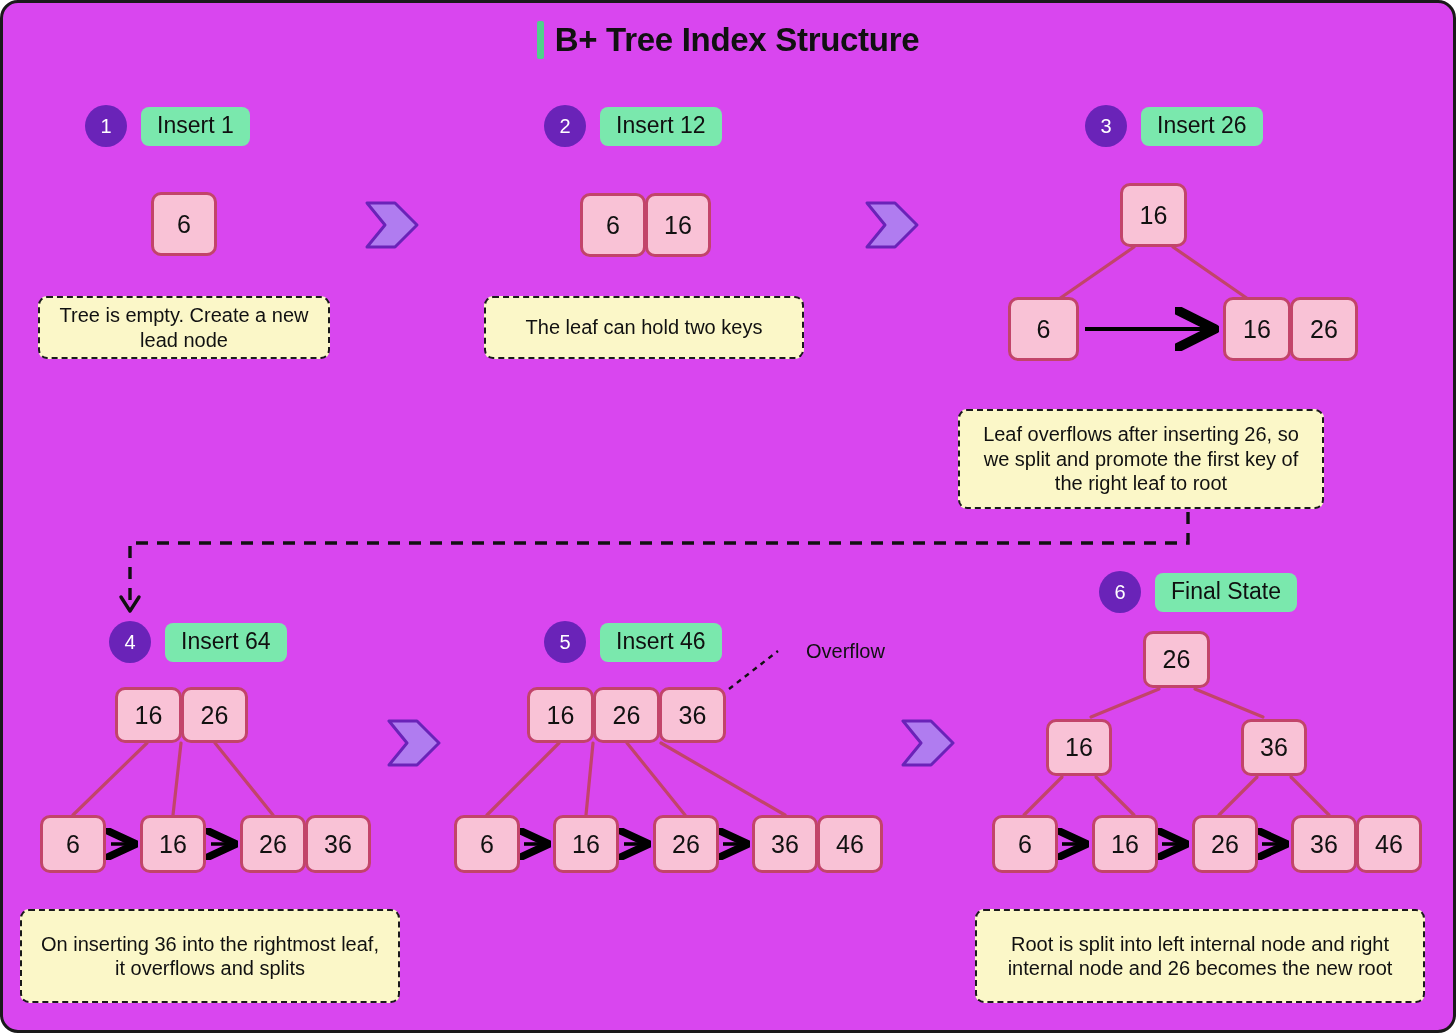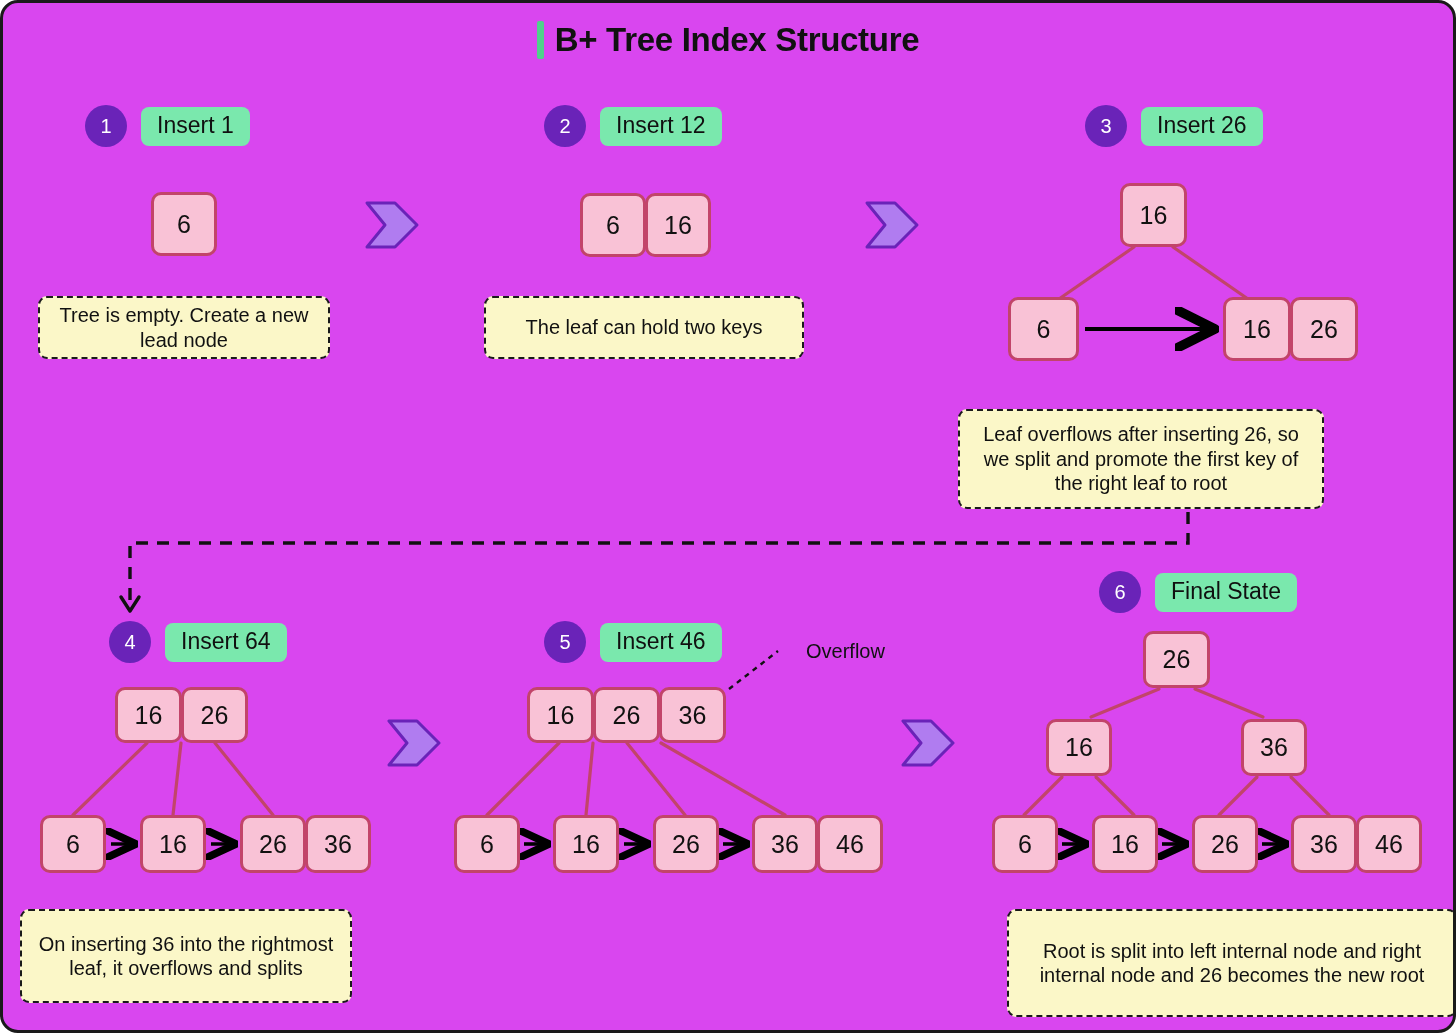--- a/index.html
+++ b/index.html
@@ -196,21 +196,21 @@
   <div class="node" style="left:37px;top:812px;">
     <div class="cell" style="width:66px;height:58px;">6</div>
   </div>
   <div class="node" style="left:137px;top:812px;">
     <div class="cell" style="width:66px;height:58px;">16</div>
   </div>
   <div class="node" style="left:237px;top:812px;">
     <div class="cell" style="width:66px;height:58px;">26</div>
     <div class="cell" style="width:66px;height:58px;">36</div>
   </div>
-  <div class="callout" style="left:17px;top:906px;width:332px;height:94px;">On inserting 36 into the rightmost leaf, it overflows and splits</div>
+  <div class="callout" style="left:17px;top:906px;width:380px;height:94px;">On inserting 36 into the rightmost leaf, it overflows and splits</div>
 
   <div class="step-head" style="left:541px;top:618px;">
     <div class="badge">5</div>
     <div class="pill">Insert 46</div>
   </div>
   <div class="ovf-label" style="left:778px;top:637px;">Overflow</div>
   <div class="node" style="left:524px;top:684px;">
     <div class="cell" style="width:67px;height:56px;">16</div>
     <div class="cell" style="width:67px;height:56px;">26</div>
     <div class="cell" style="width:67px;height:56px;">36</div>
@@ -248,15 +248,15 @@
   <div class="node" style="left:1089px;top:812px;">
     <div class="cell" style="width:66px;height:58px;">16</div>
   </div>
   <div class="node" style="left:1189px;top:812px;">
     <div class="cell" style="width:66px;height:58px;">26</div>
   </div>
   <div class="node" style="left:1288px;top:812px;">
     <div class="cell" style="width:66px;height:58px;">36</div>
     <div class="cell" style="width:66px;height:58px;">46</div>
   </div>
-  <div class="callout" style="left:1004px;top:906px;width:450px;height:108px;">Root is split into left internal node and right internal node and 26 becomes the new root</div>
+  <div class="callout" style="left:972px;top:906px;width:450px;height:94px;">Root is split into left internal node and right internal node and 26 becomes the new root</div>
 
 </div>
 
 </body></html>

